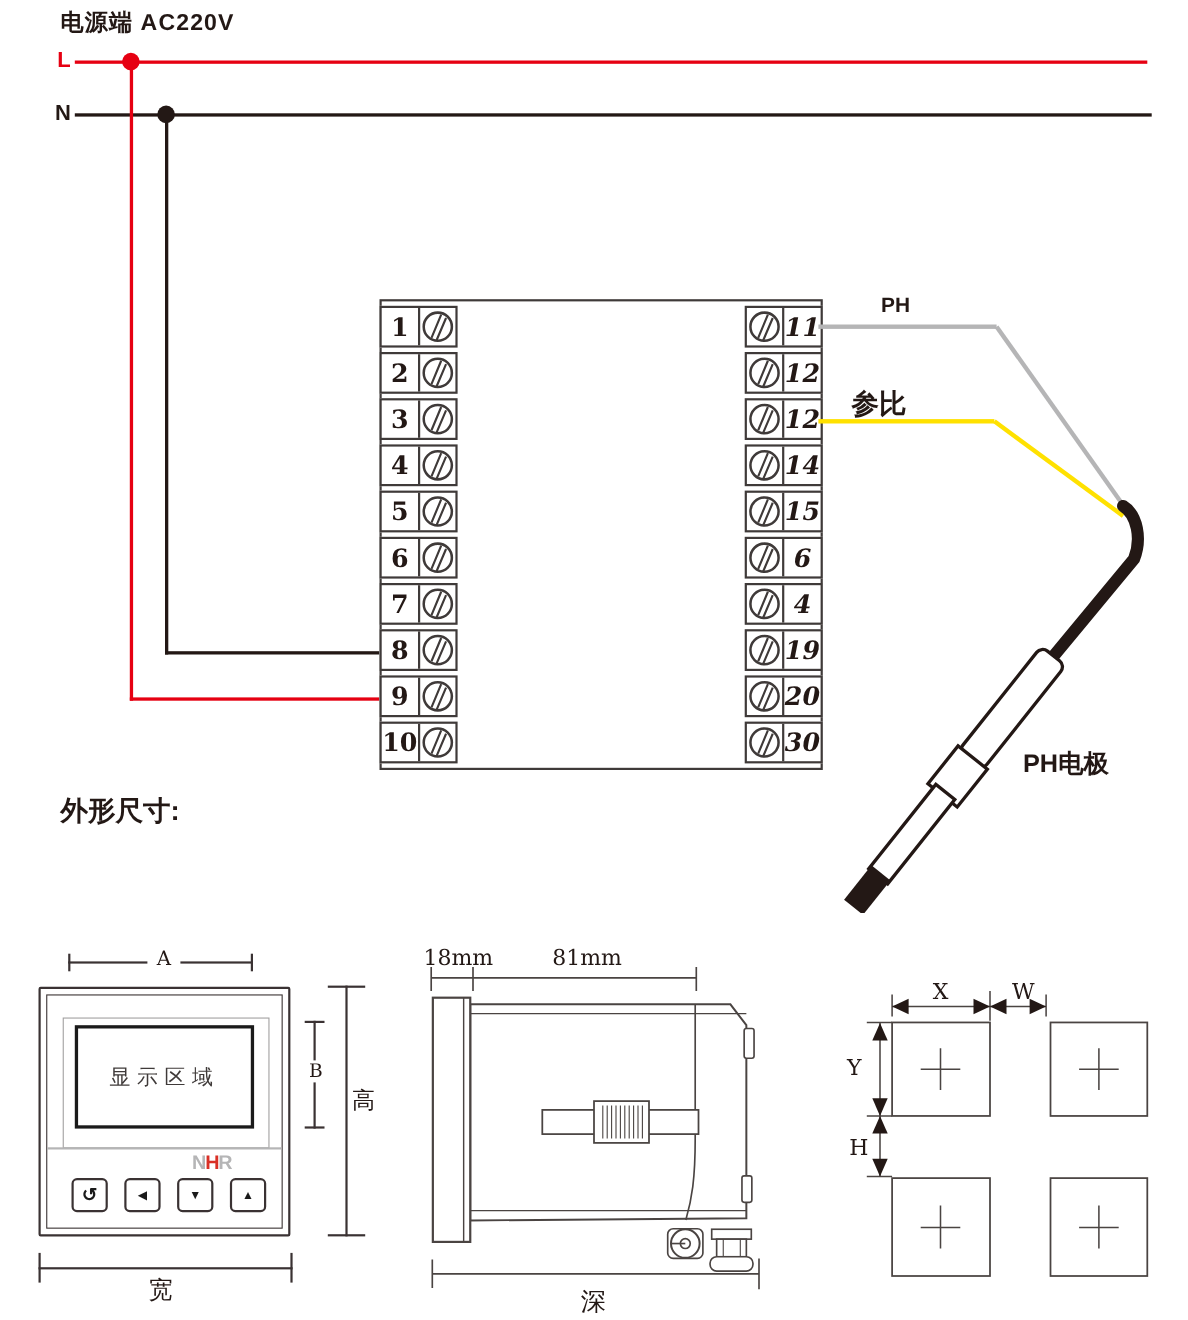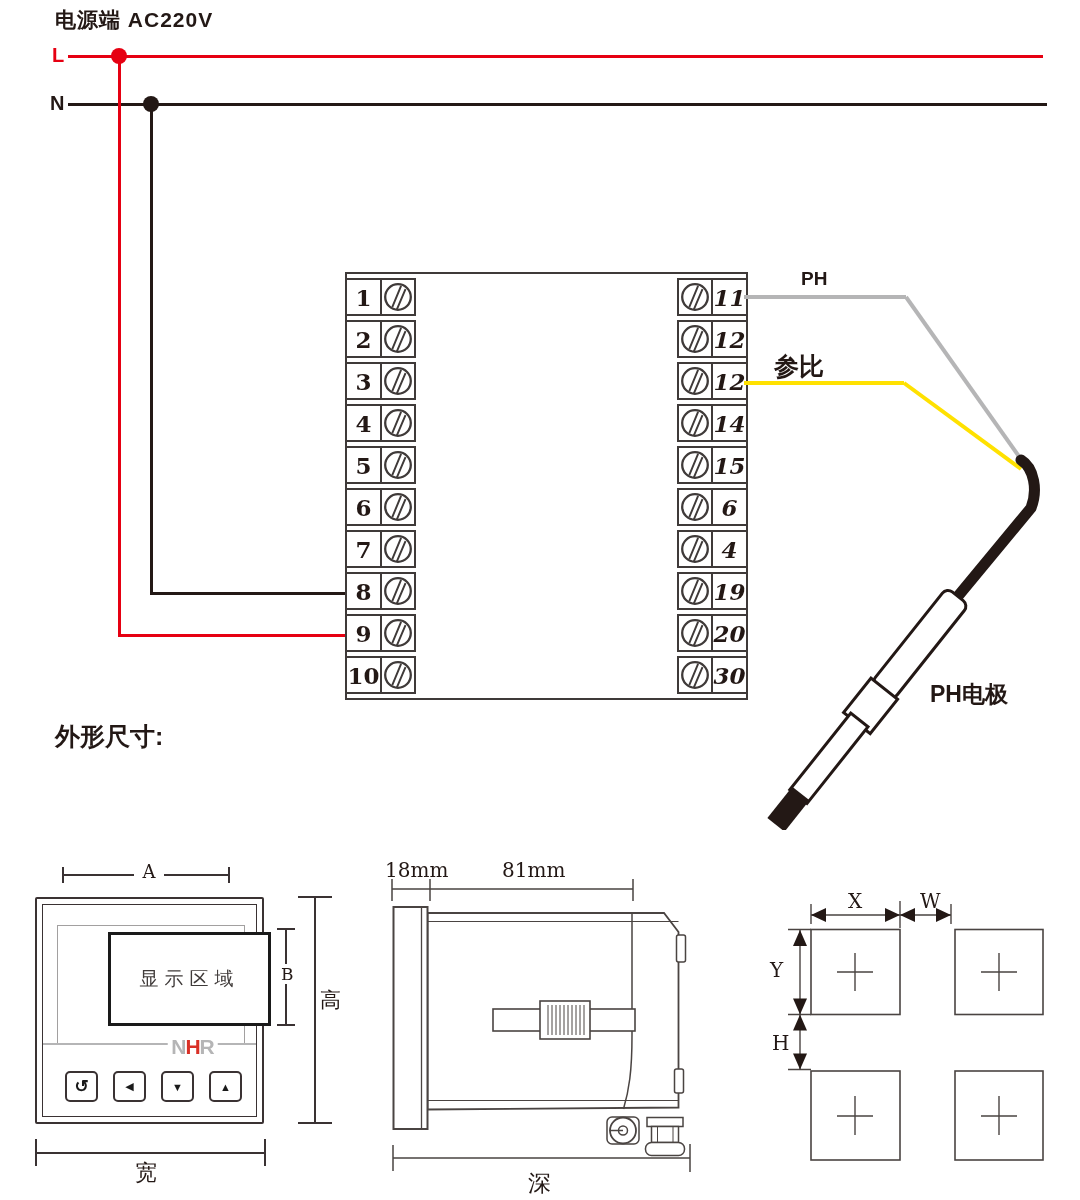--- a/index.html
+++ b/index.html
@@ -271,25 +271,25 @@
     <div class="ln" style="left:42px;top:16px;width:168px;height:2px;background:#3a3233;"></div>
     <div class="ln" style="left:42px;top:9px;width:2px;height:16px;background:#3a3233;"></div>
     <div class="ln" style="left:208px;top:9px;width:2px;height:16px;background:#3a3233;"></div>
     <div class="dimlbl" style="left:114px;top:3px;width:24px;font-size:18px;">A</div>
 
     <div class="box" style="left:15px;top:39px;width:229px;height:227px;border-width:2.5px;border-radius:2px;"></div>
     <div class="box" style="left:22px;top:46px;width:215px;height:213px;border-width:1.5px;"></div>
     <div class="abs" style="left:37px;top:67px;width:188px;height:119px;border:1.5px solid #a2a0a0;box-sizing:border-box;"></div>
     <div class="abs ser" style="left:48px;top:74px;width:163px;height:94px;border:3px solid #1a1a1a;
          box-sizing:border-box;display:flex;align-items:center;justify-content:center;
-         font-size:19px;letter-spacing:6px;color:#3f3a39;background:#fff;margin-left:40px;">显示区域</div>
+         font-size:19px;letter-spacing:6px;color:#3f3a39;background:#fff;">显示区域</div>
 
     <div class="ln" style="left:23px;top:185px;width:213px;height:1.5px;background:#b5b5b6;"></div>
-    <div class="abs" style="left:50%;top:177px;transform:translateX(-50%);background:#fff;padding:0 4px;
-         font-weight:bold;font-size:21px;letter-spacing:-1px;text-align:right;">
+    <div class="abs" style="left:50%;top:189px;transform:translateX(-50%);background:#fff;padding:0 4px;
+         font-weight:bold;font-size:18px;letter-spacing:-1px;text-align:right;">
       <span style="color:#b5b5b6;">N</span><span style="color:#d93026;">H</span><span style="color:#b5b5b6;">R</span>
     </div>
 
     <div class="fbtn" style="left:45px;font-size:17px;font-weight:bold;">↺</div>
     <div class="fbtn" style="left:93px;font-size:11px;">◀</div>
     <div class="fbtn" style="left:141px;font-size:11px;">▼</div>
     <div class="fbtn" style="left:189px;font-size:11px;">▲</div>
 
     <div class="ln" style="left:257px;top:70px;width:18px;height:2px;background:#3a3233;"></div>
     <div class="ln" style="left:257px;top:166px;width:18px;height:2px;background:#3a3233;"></div>

